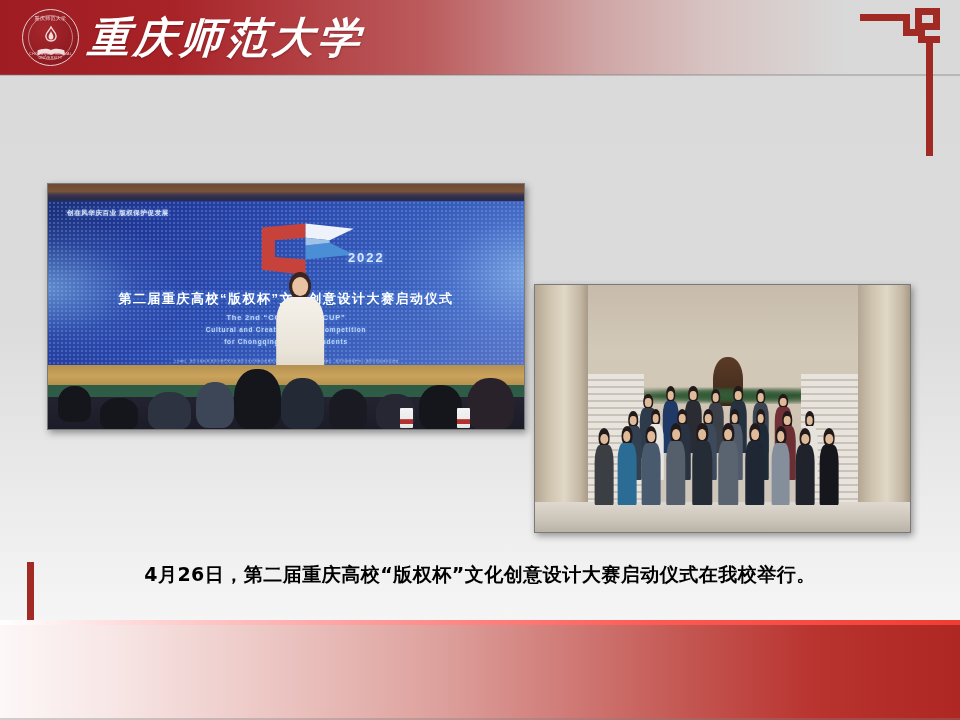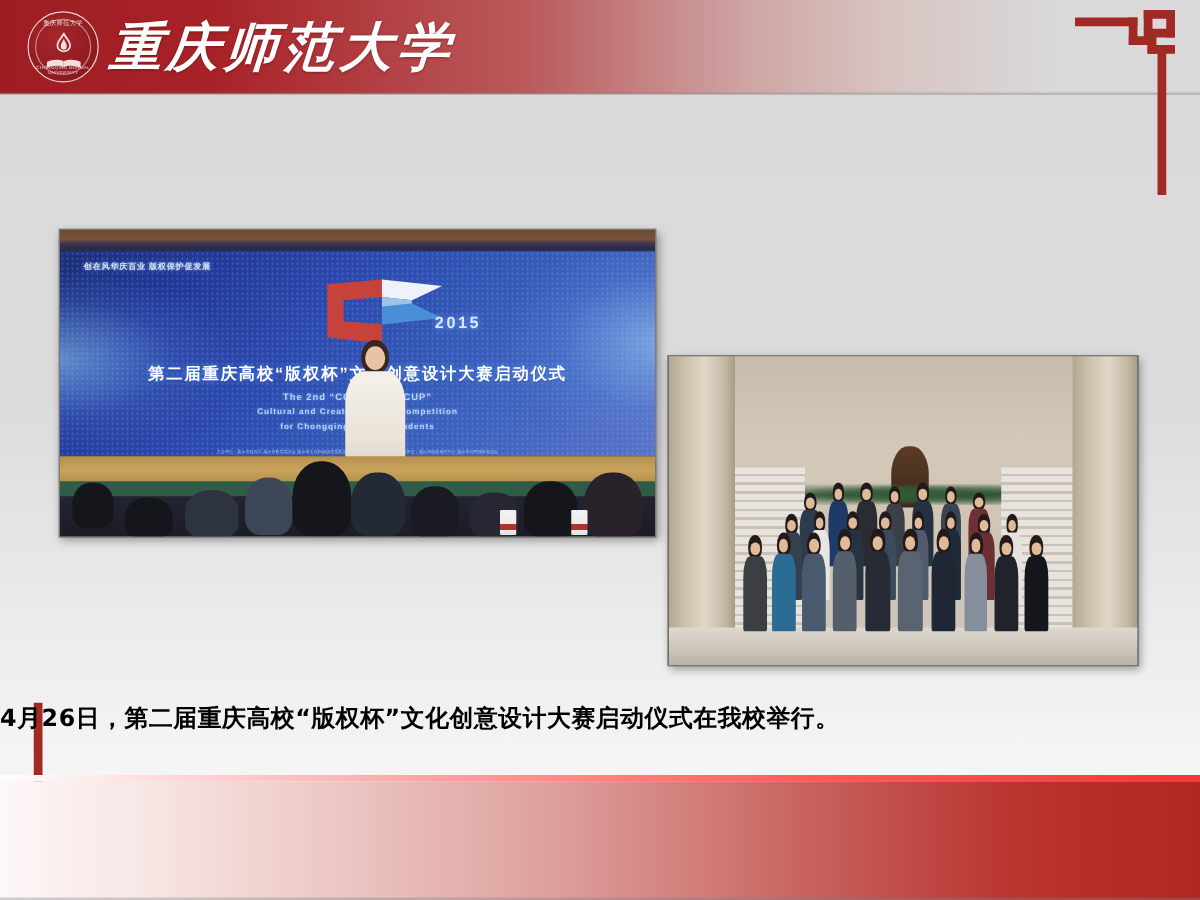--- a/index.html
+++ b/index.html
@@ -257,20 +257,21 @@
   }
   .p-body {
     position:absolute; left:50%; top:22%; transform:translateX(-50%);
     width:100%; height:78%;
     border-radius:28% 28% 4% 4%;
   }
 
   
   .caption {
     position:absolute; left:0; top:562px; width:960px;
+    text-align:center;
     font-family:"DejaVu Sans","Liberation Sans",sans-serif;
     font-size:19px;
     font-weight:bold;
     color:#000000;
     letter-spacing:0.5px;
     white-space:nowrap;
   }
 
   
   .footer {
@@ -366,21 +367,21 @@
         <div class="led-topline">创在风华庆百业  版权保护促发展</div>
 
         <div class="led-logo">
           <svg width="100%" height="100%" viewBox="0 0 100 92" preserveAspectRatio="none">
             <polygon points="8,10 48,4 48,26 20,30 20,56 48,60 48,84 8,76" fill="#c8423c"></polygon>
             <polygon points="48,4 92,12 70,30 48,26" fill="#eef2fb"></polygon>
             <polygon points="48,60 92,52 70,34 48,38" fill="#4a8fd6"></polygon>
             <polygon points="48,26 70,30 70,34 48,38" fill="#9fc3e8"></polygon>
           </svg>
         </div>
-        <div class="led-year">2015</div>
+        <div class="led-year">2022</div>
 
         <div class="led-headline">第二届重庆高校“版权杯”文化创意设计大赛启动仪式</div>
         <div class="led-sub1">The 2nd “COPYRIGHT CUP”</div>
         <div class="led-sub2">Cultural and Creative Design Competition</div>
         <div class="led-sub3">for Chongqing College Students</div>
         <div class="led-fineprint">主办单位：重庆市版权局  重庆市教育委员会  重庆市文化和旅游发展委员会    承办单位：重庆师范大学    协办单位：重庆市版权保护中心  重庆市智慧城市促进会</div>
         <div class="led-date">2021.4.25</div>
       </div>
 
       <div class="speaker">

